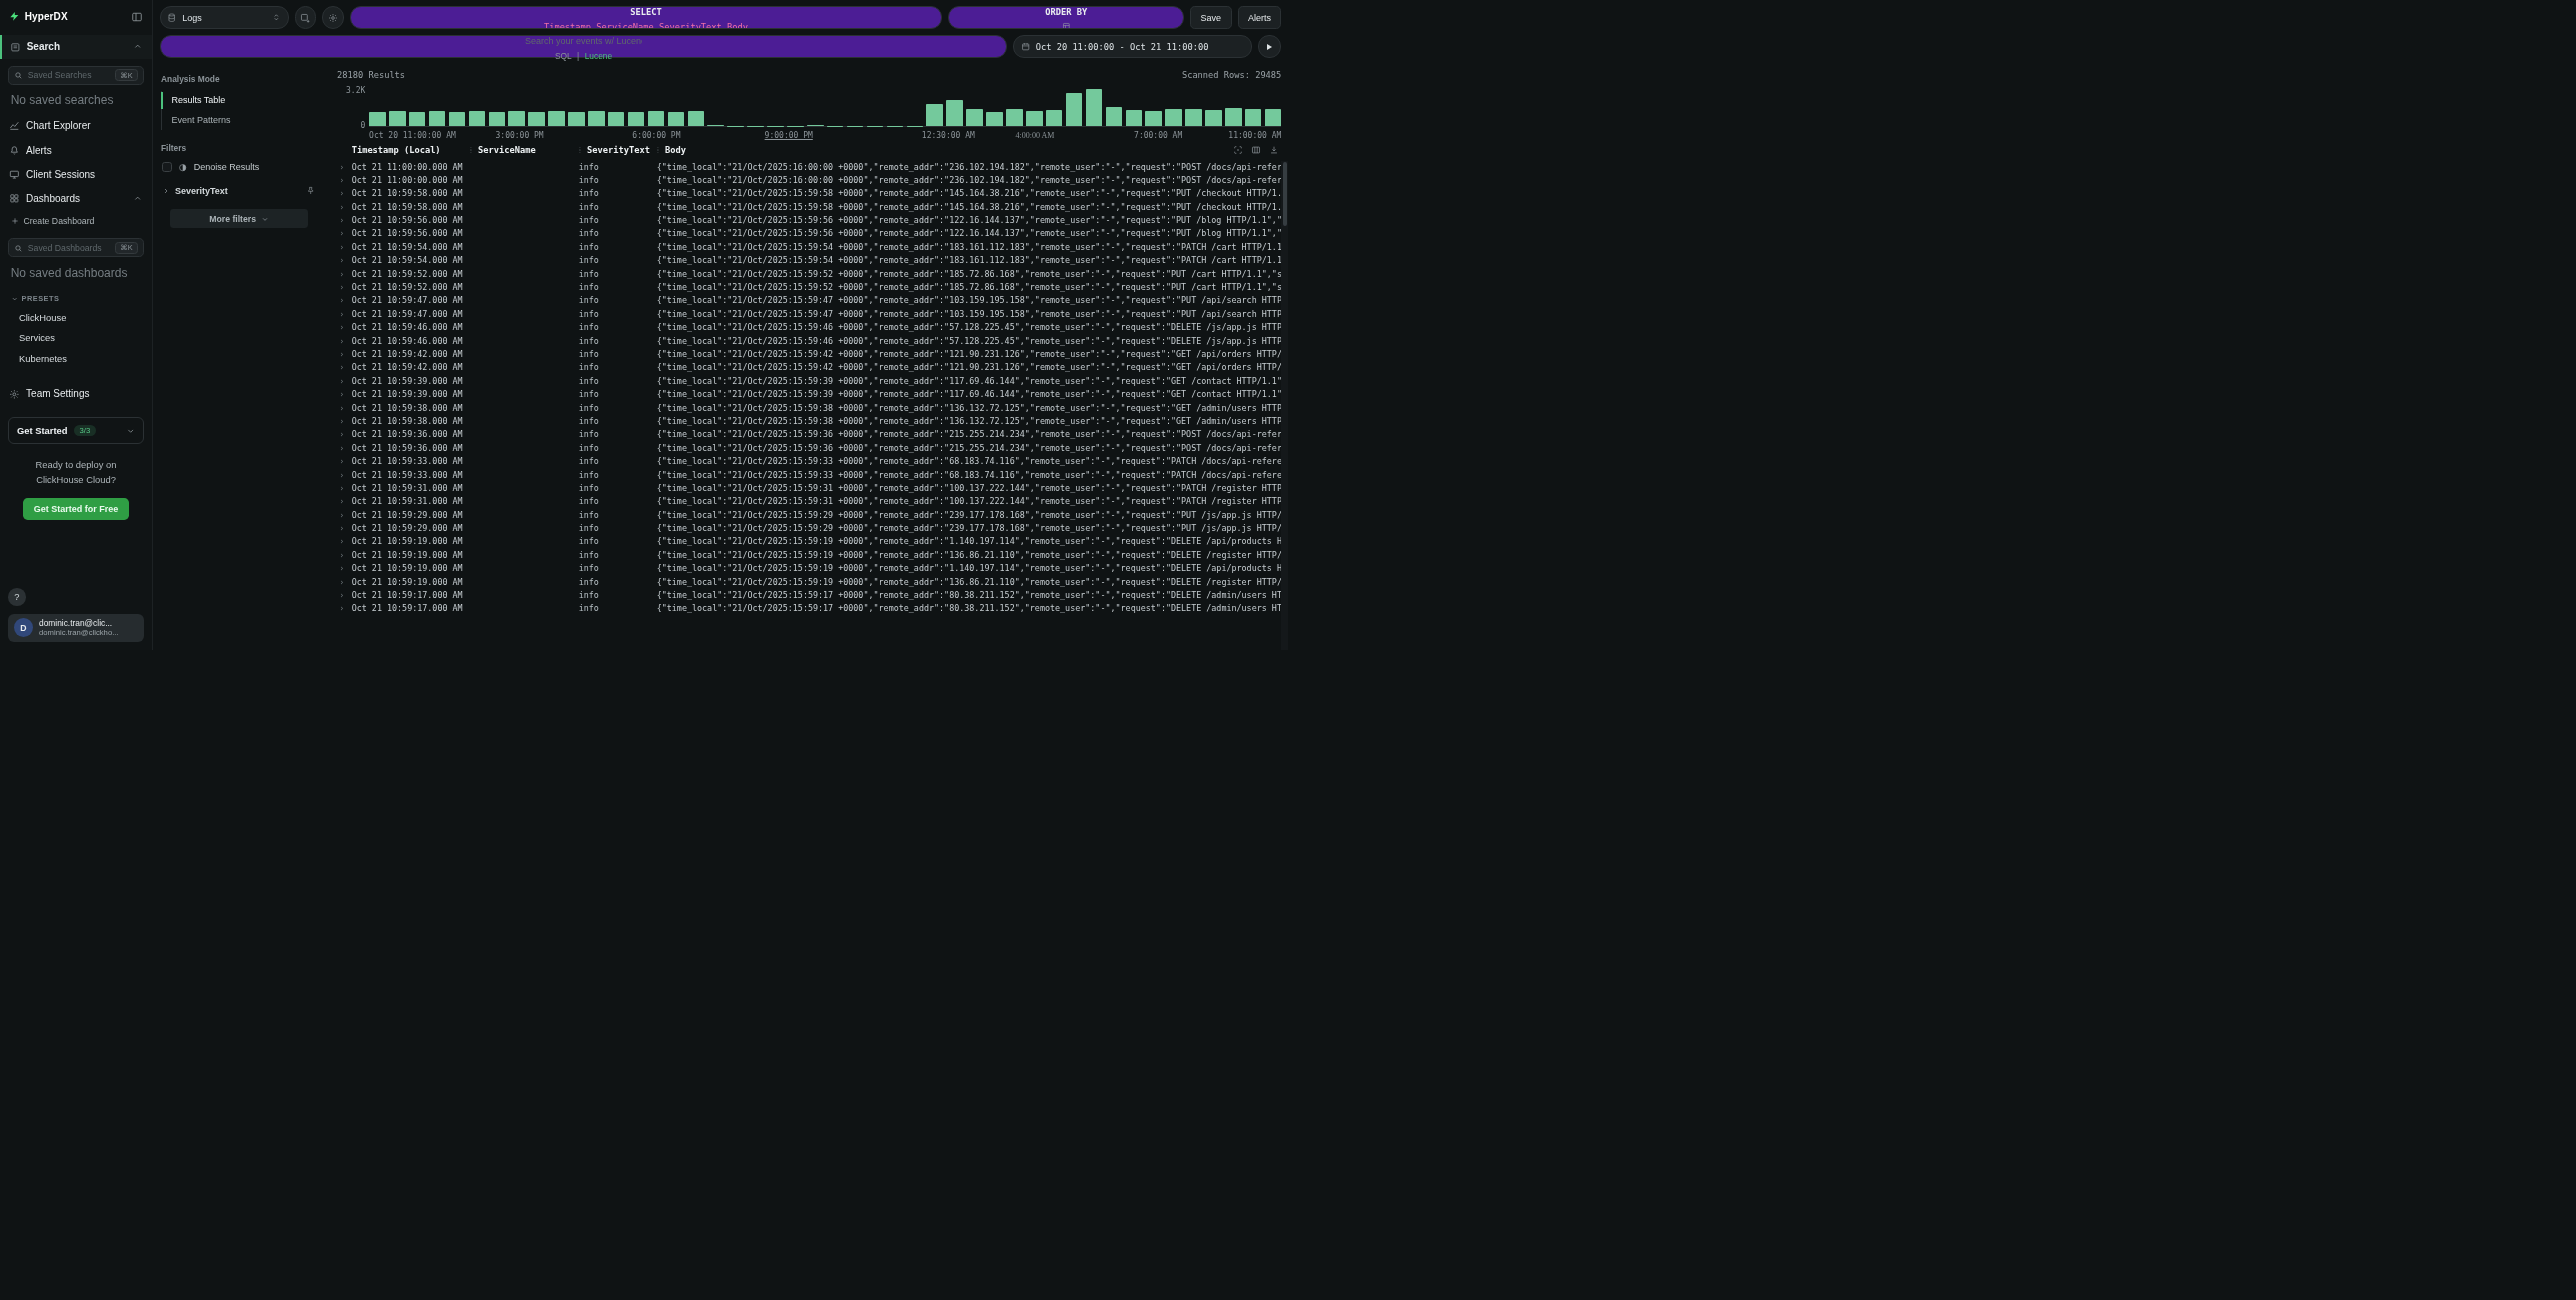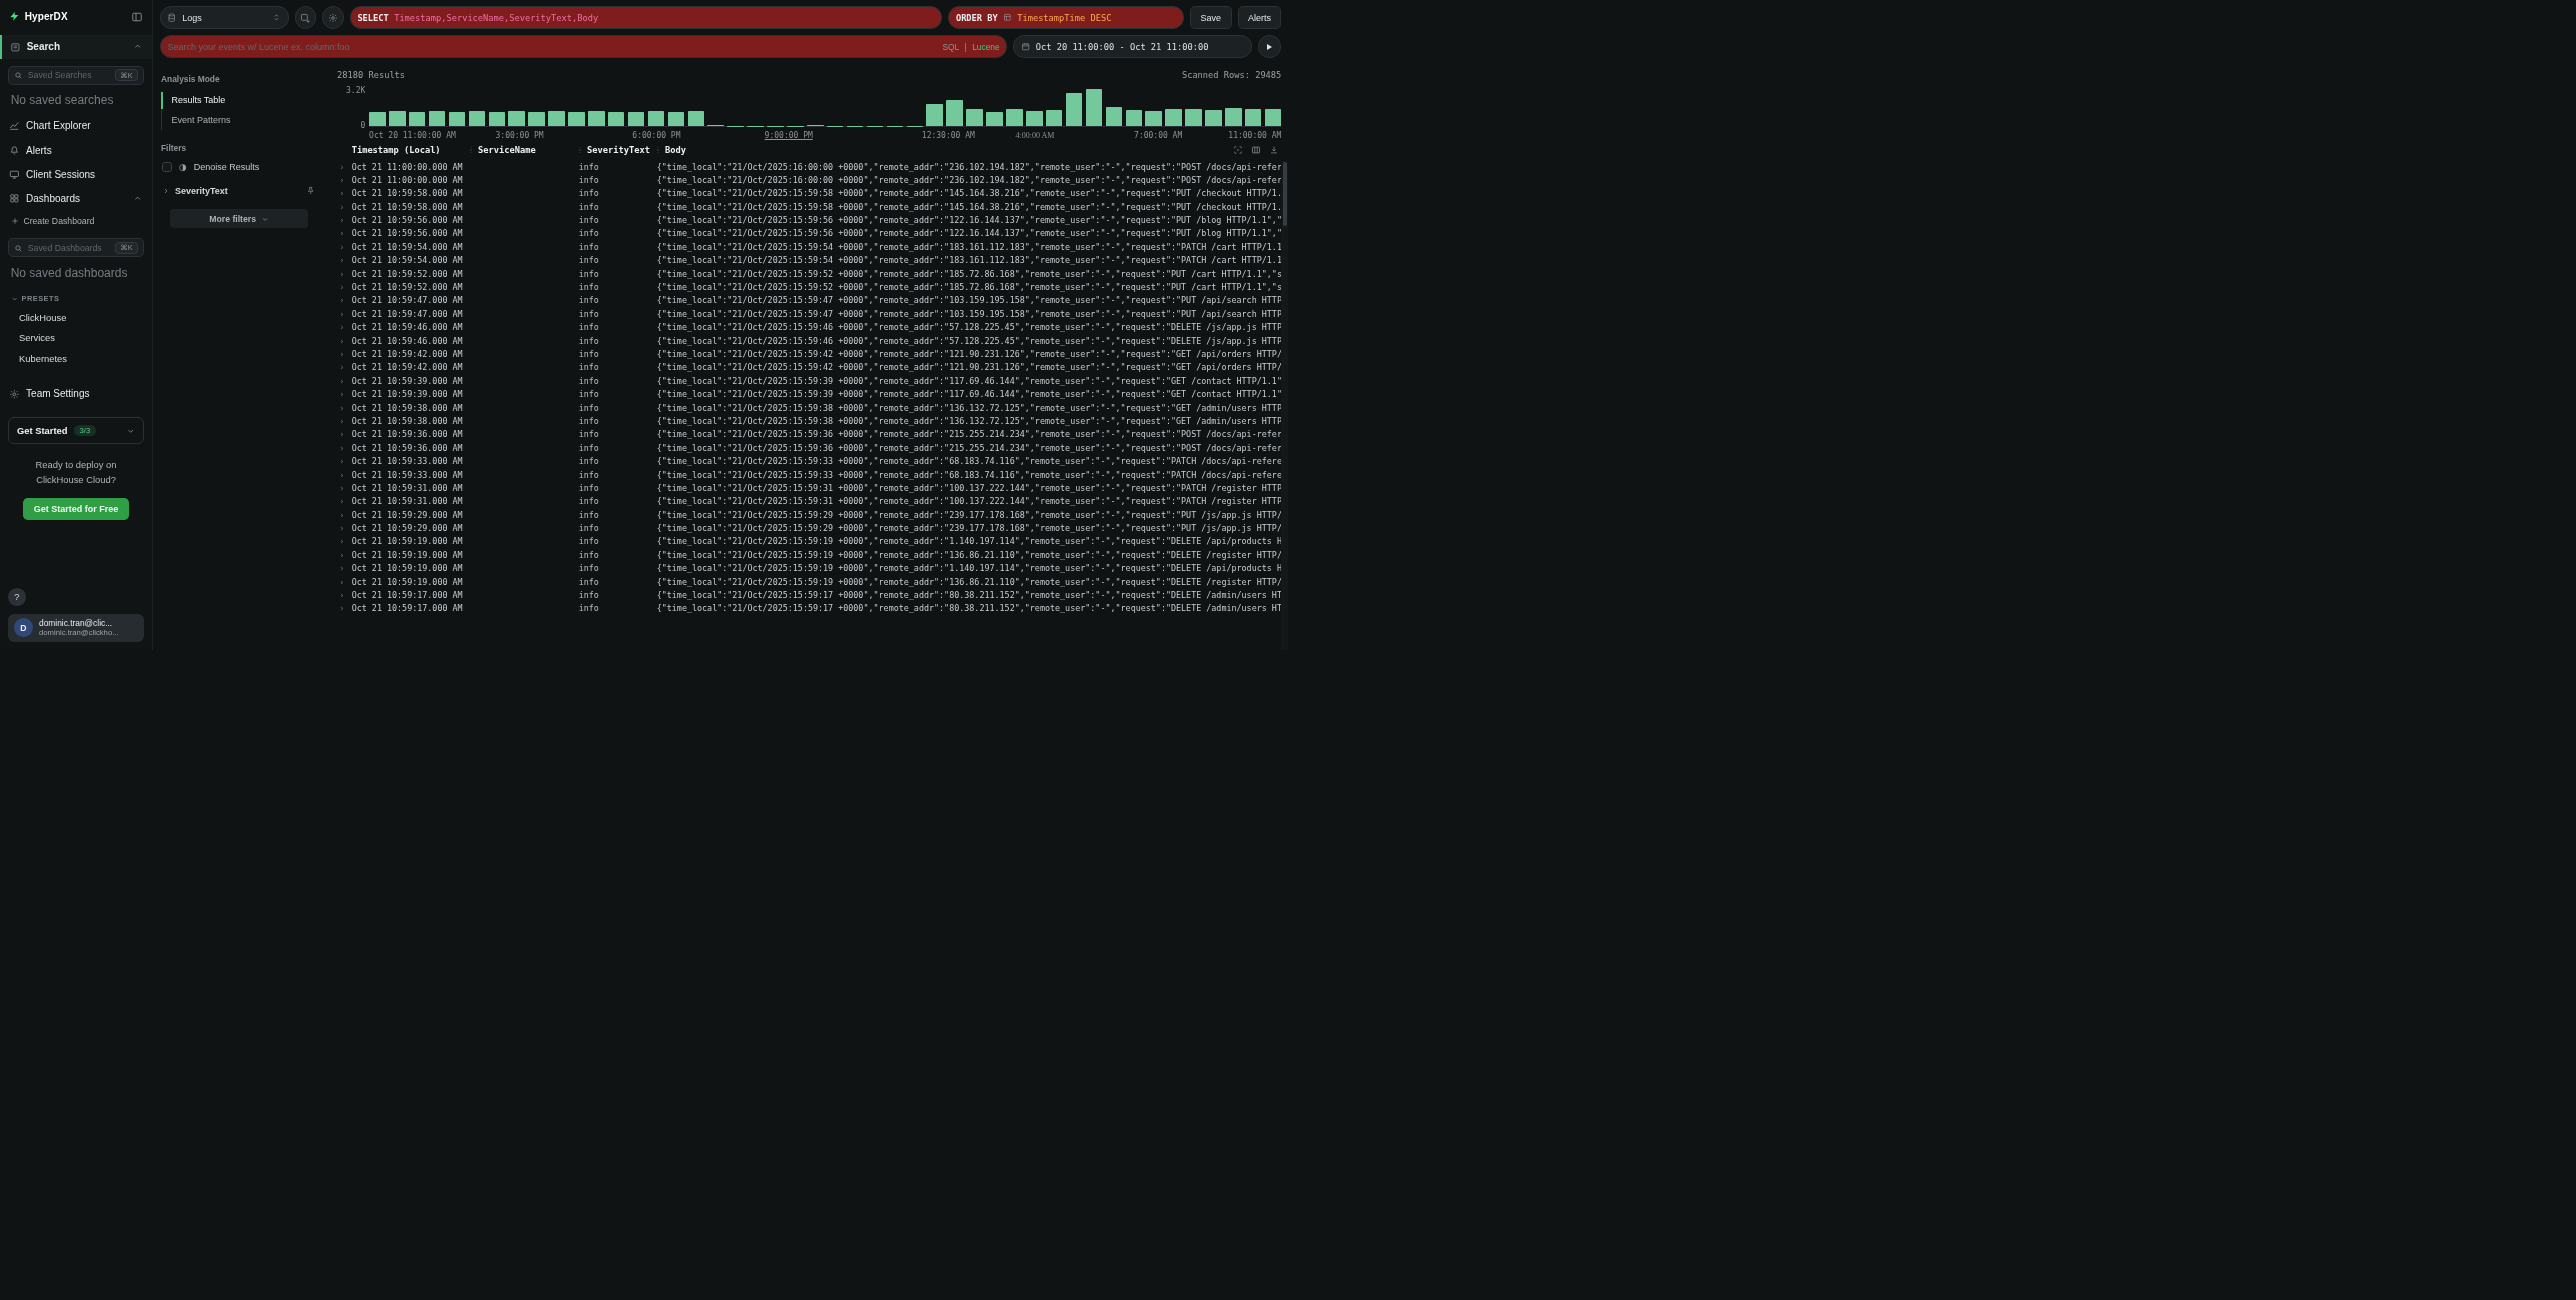--- a/index.html
+++ b/index.html
@@ -59,21 +59,21 @@
   .user-name{font-size:8.4px; color:#e8ecee; white-space:nowrap; overflow:hidden;}
   .user-mail{font-size:7.7px; color:#9aa3a8; white-space:nowrap; overflow:hidden;}
 
   
   .main{flex:1; min-width:0; display:flex; flex-direction:column; background:#0f1314;}
   .topbar{padding:6px 6.7px 0 6.7px;}
   .trow{display:flex; gap:6px; height:23px;}
   .trow + .trow{margin-top:6px;}
   .ctrl{background:#1c2123; border:0.7px solid #2b3134; border-radius:11px; display:flex;
         align-items:center; gap:5.4px; padding:0 6.7px; font-size:9px; color:#dfe5e8;}
-  .dark{background:#7f1d1d;}
+  .dark{background:#4c1d95;flex-direction:column;}
   .source-select{width:129px;}
   .source-select .updown{margin-left:auto;}
   .icon-btn{width:21.5px; justify-content:center; padding:0; cursor:pointer;}
   .sql-box{flex:1; min-width:0; font-family:"DejaVu Sans Mono",monospace; font-size:8.7px; overflow:hidden; white-space:nowrap;}
   .kw{color:#e9edef; font-weight:700;}
   .cols{color:#f06fa7;}
   .ob-box{width:236px; font-family:"DejaVu Sans Mono",monospace; font-size:8.7px; white-space:nowrap; overflow:hidden;}
   .ob-val{color:#ffa94d;}
   .btn{background:#1c2123; border:0.7px solid #2b3134; border-radius:4.7px; color:#e6eaec;
        font-size:9px; padding:0 9.4px; display:flex; align-items:center; cursor:pointer; font-family:inherit;}

